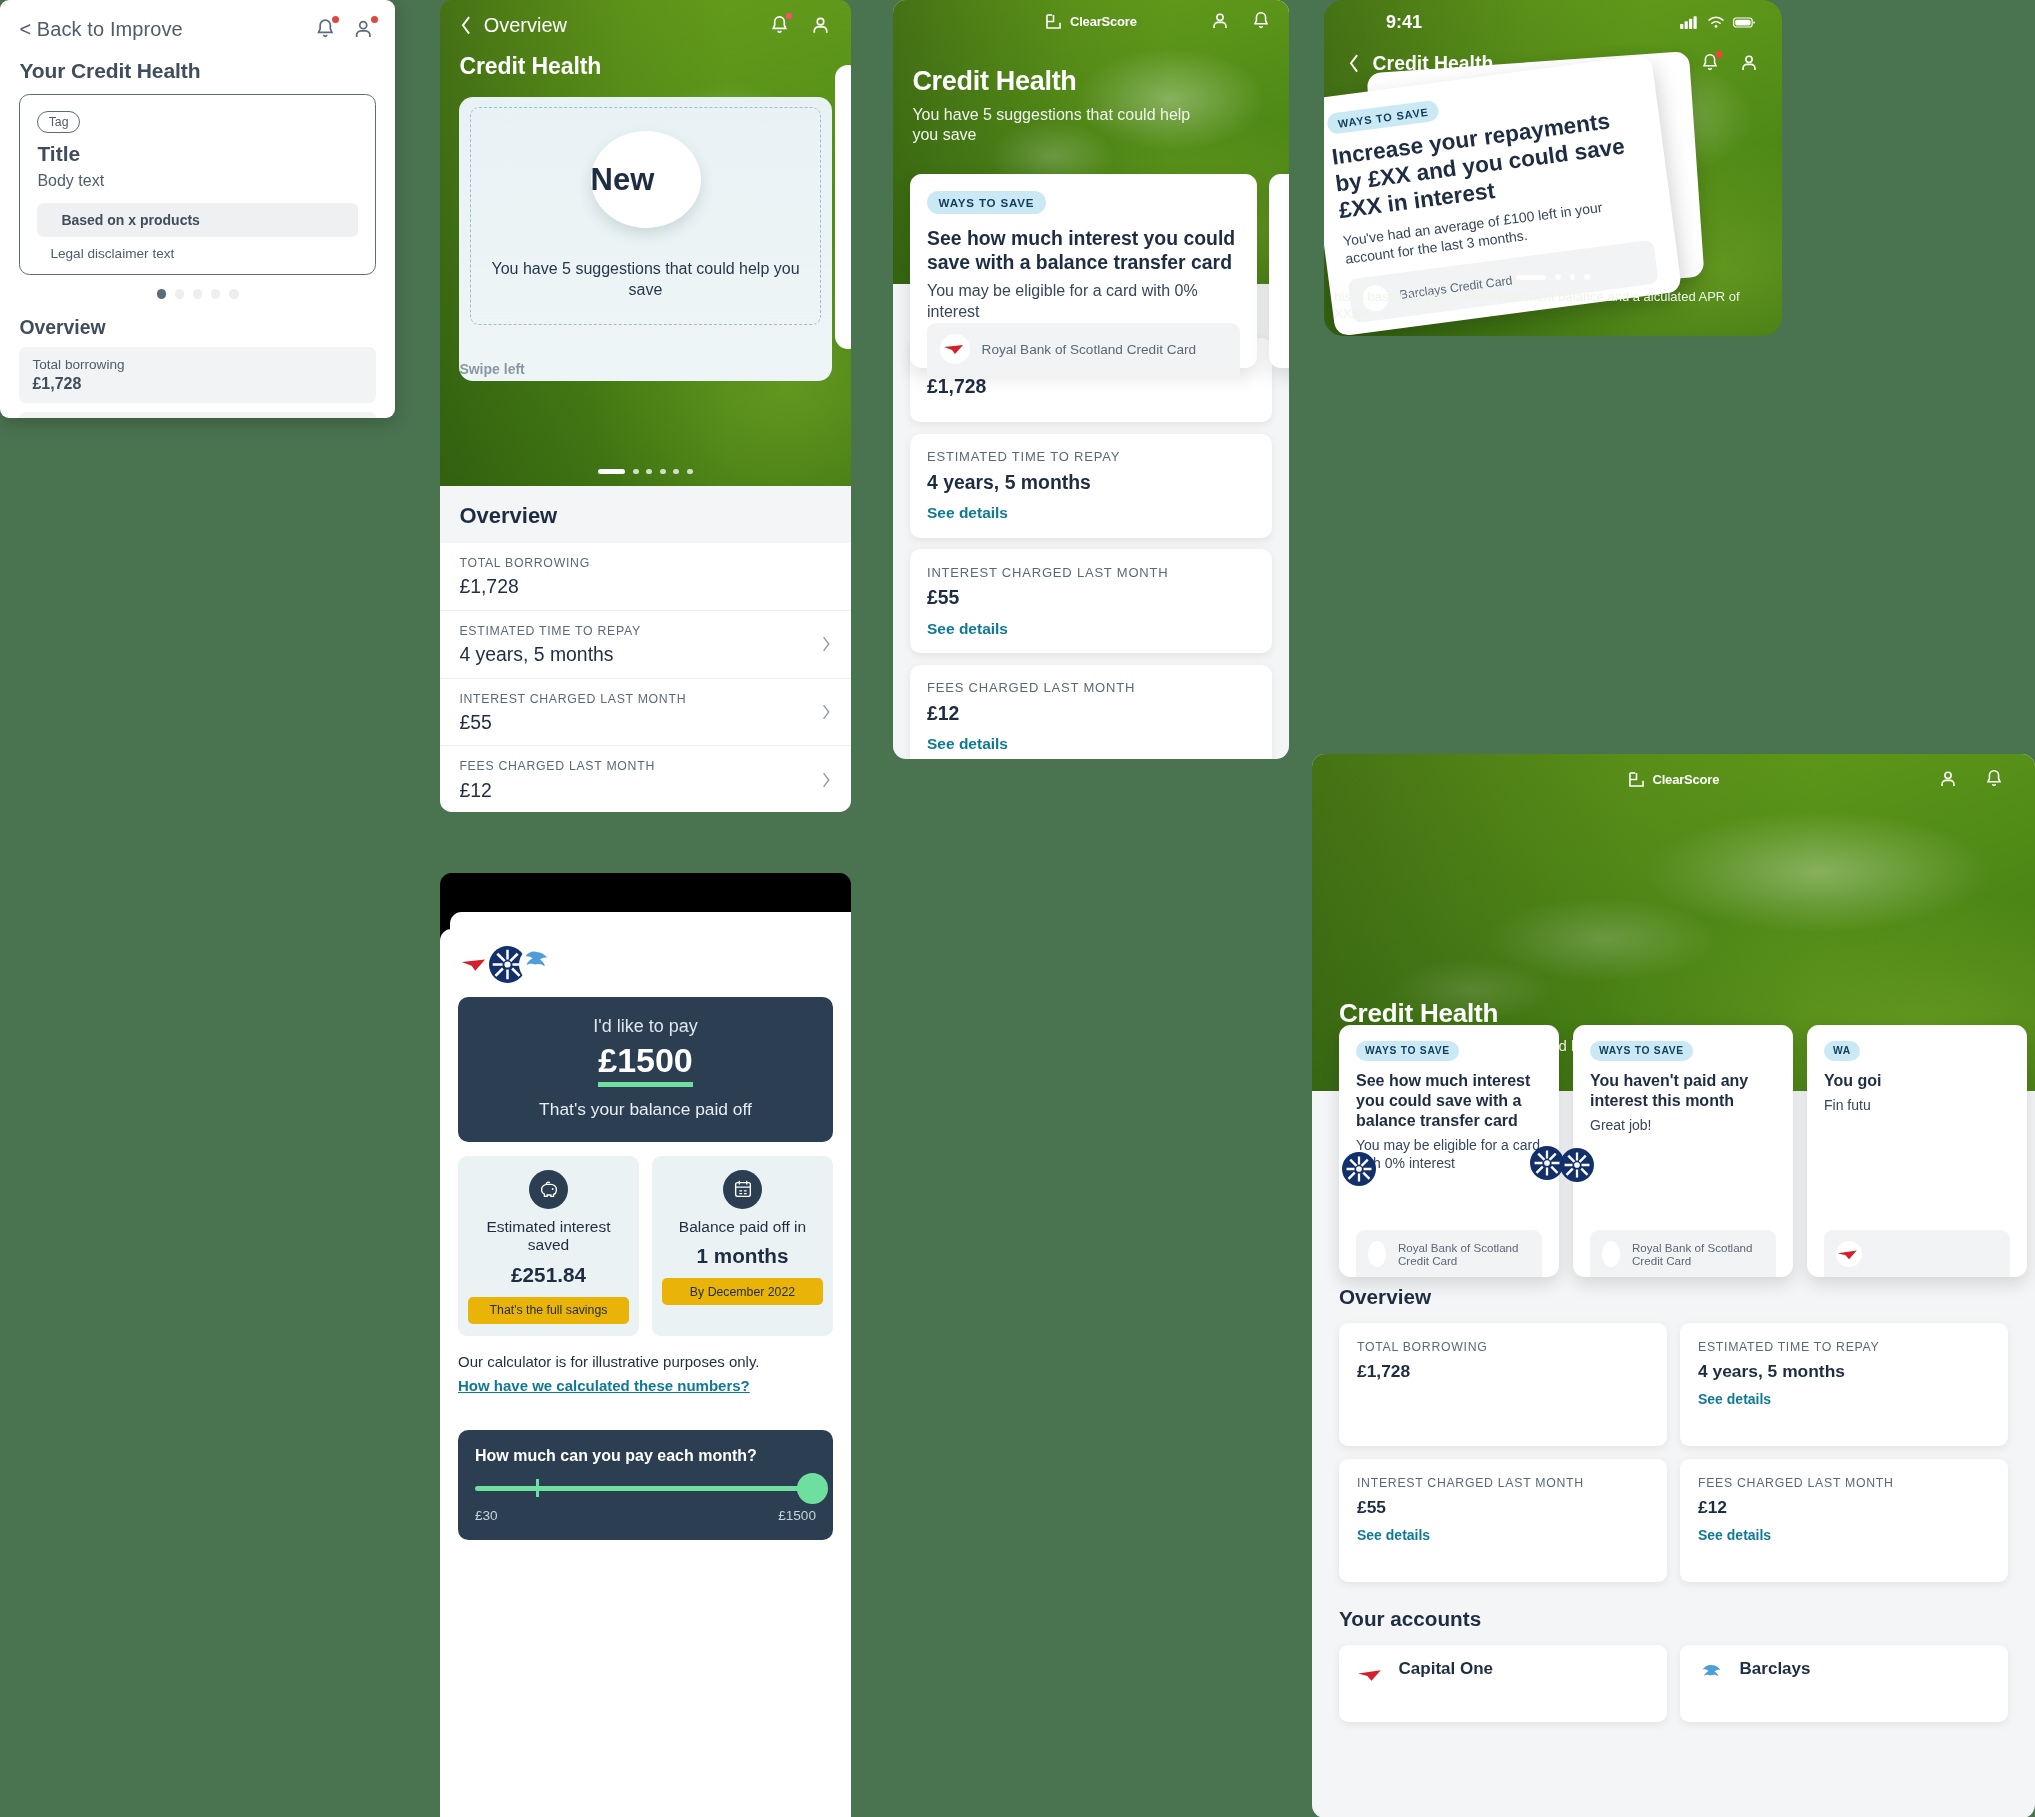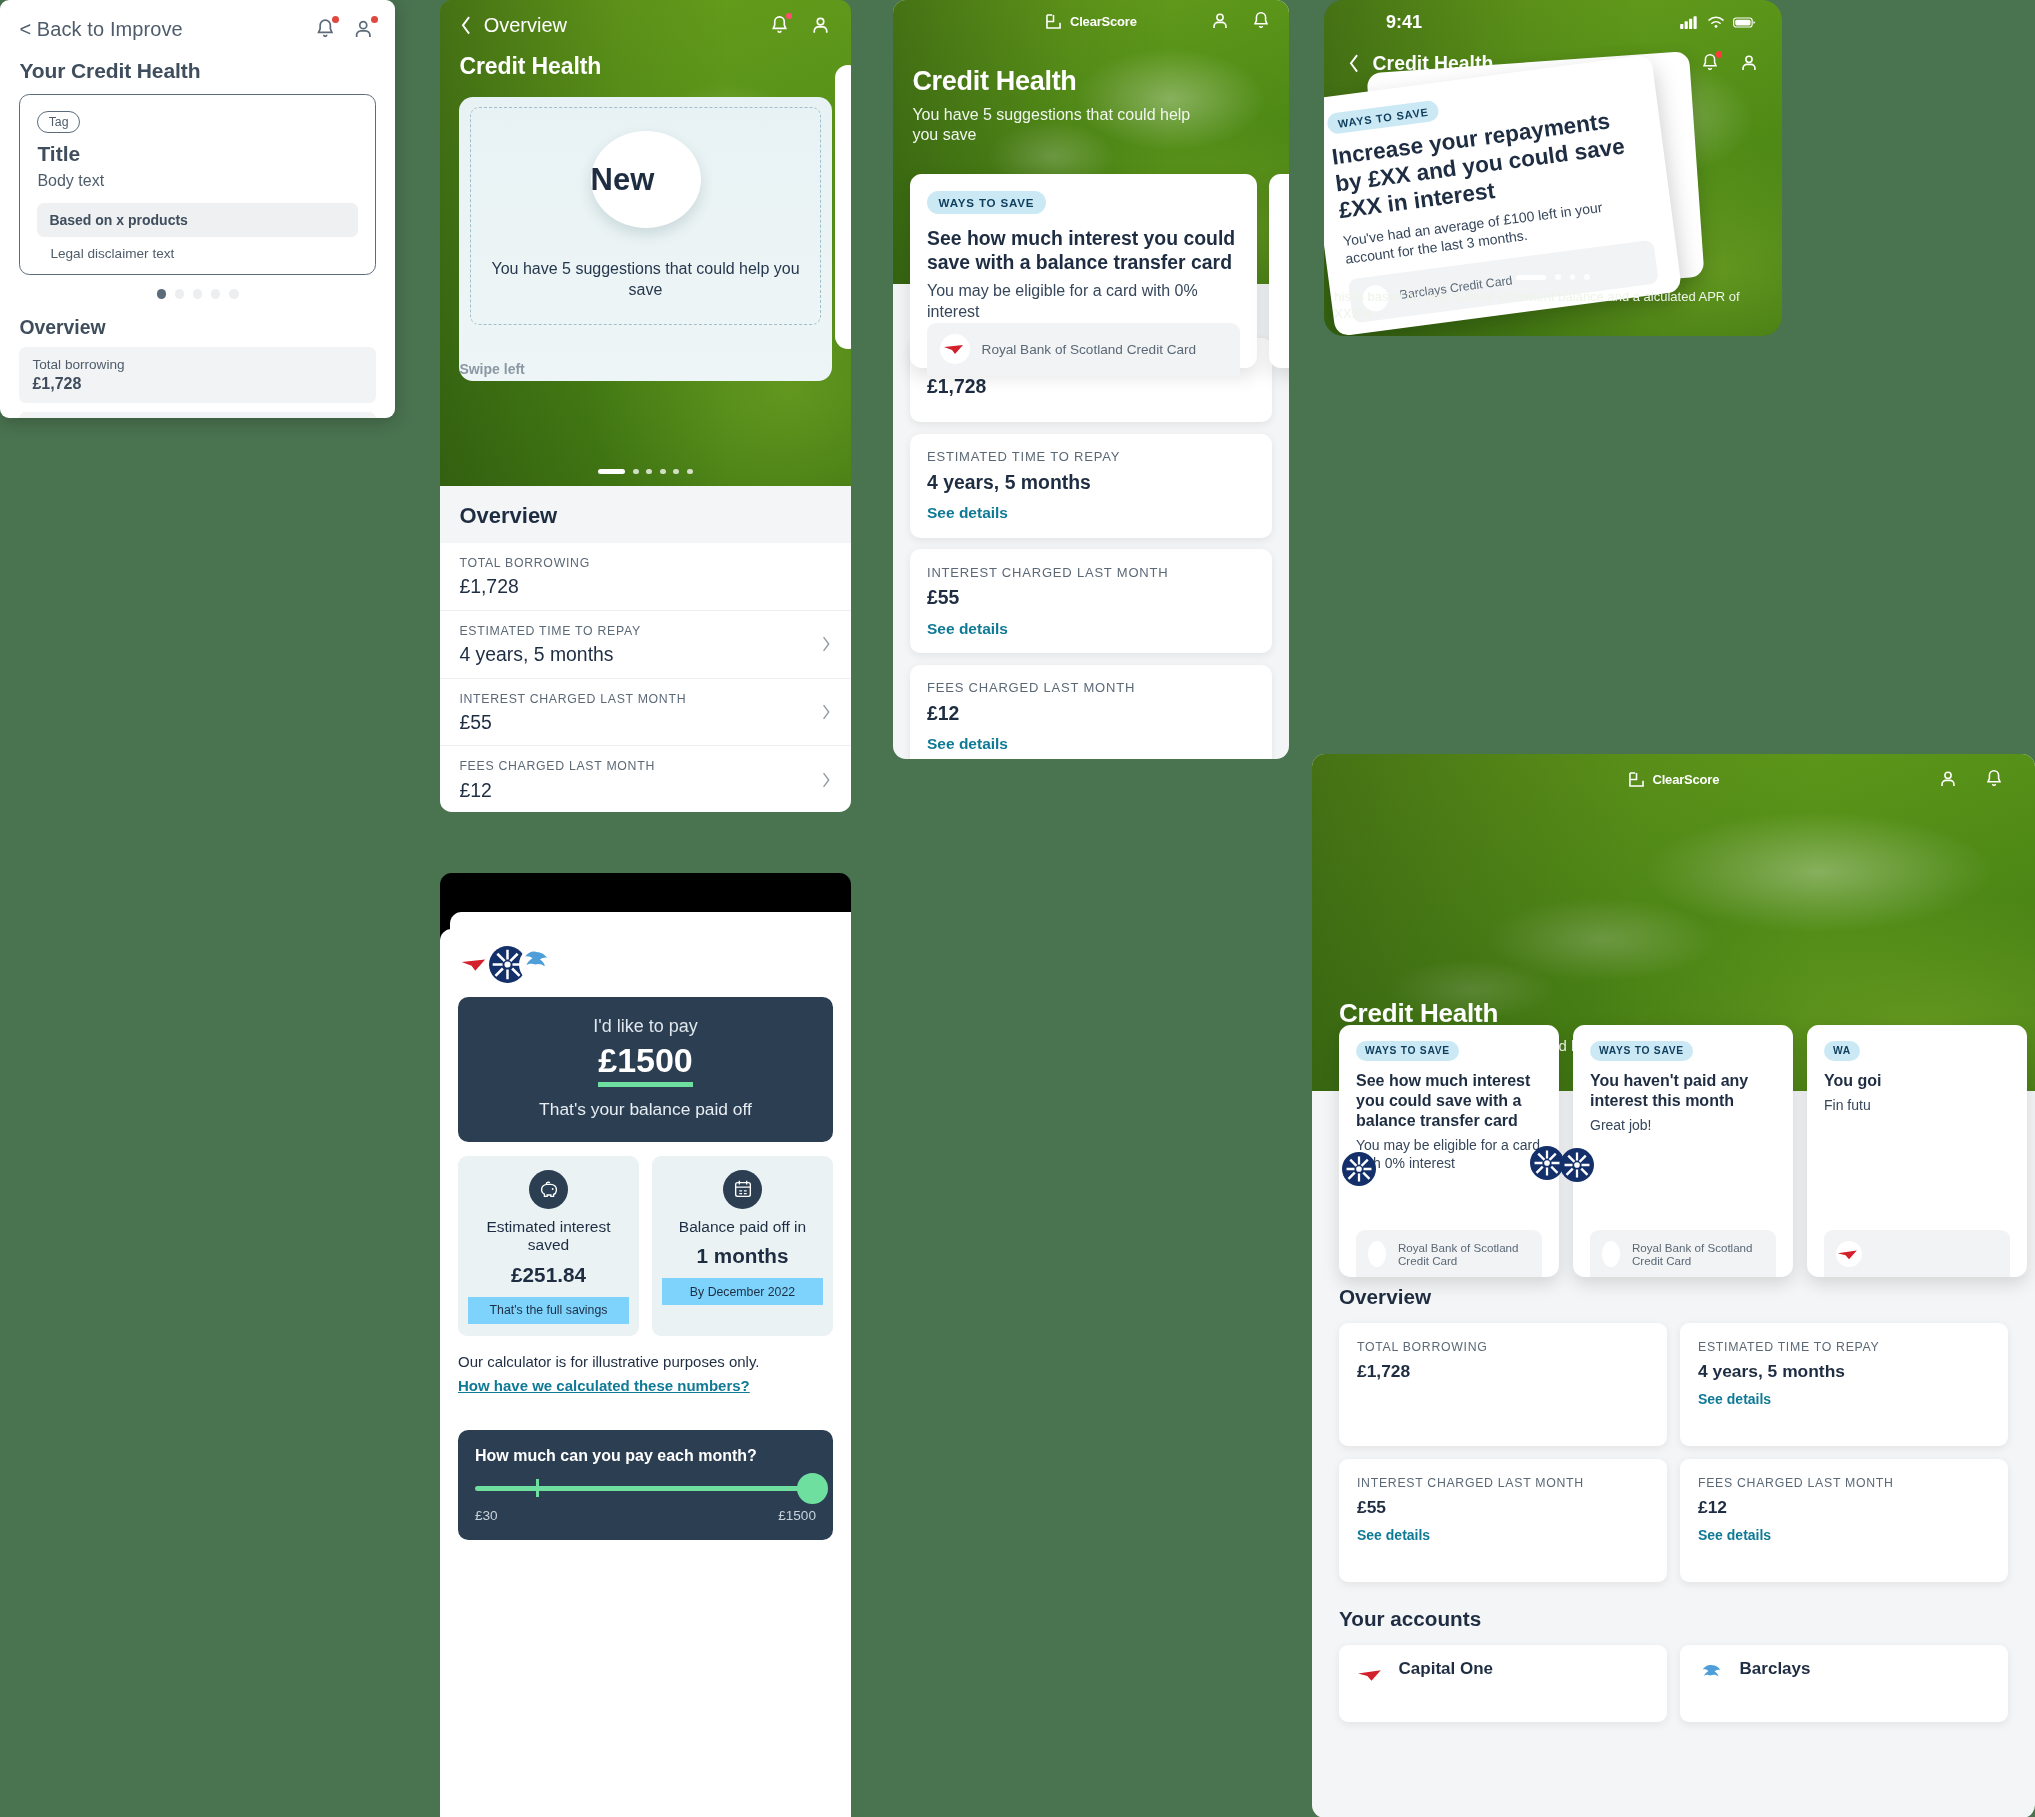--- a/index.html
+++ b/index.html
@@ -36,21 +36,21 @@
   .ico-wrap{position:relative;width:24.5px;height:24.5px;}
   .ico-wrap svg{width:24.5px;height:24.5px;display:block;}
   .dot{position:absolute;width:7px;height:7px;border-radius:50%;background:#e0473f;top:-0.6px;right:-1.9px;}
   .p1-h1{font-size:21px;font-weight:700;color:#3f4d5c;margin-top:17px;letter-spacing:-0.1px;}
   .spec-card{margin-top:11.6px;border:1.9px solid #5c6b7a;border-radius:10.3px;height:181px;
              padding:15.5px 17px 13px 17px;display:flex;flex-direction:column;}
   .tag-pill{border:1.3px solid #5c6b7a;border-radius:26px;padding:3.2px 10.3px;font-size:12.3px;color:#4e5c6b;
             display:inline-block;align-self:flex-start;}
   .spec-title{font-size:21px;font-weight:700;color:#3f4d5c;margin-top:9px;}
   .spec-body{font-size:16px;color:#4e5c6b;margin-top:6.5px;}
-  .spec-grey{margin-top:auto;background:#eef0f1;border-radius:6.5px;padding:9px 12px;font-size:14px;
+  .spec-grey{margin-top:auto;background:#eef0f1;border-radius:6.5px;padding:9px 24px;font-size:14px;
              font-weight:700;color:#3f4d5c;}
   .spec-legal{font-size:13.6px;color:#4e5c6b;padding:9px 13px 0 13px;}
   .dots{display:flex;gap:8.4px;justify-content:center;margin-top:14px;}
   .dots i{width:9.7px;height:9.7px;border-radius:50%;background:#eceef0;display:block;}
   .dots i.on{background:#5c6b7a;}
   .sec-h{font-size:19.4px;font-weight:700;color:#3f4d5c;margin-top:17px;}
   .g-row{background:#f2f3f4;border-radius:6.5px;padding:10.3px 13px;margin-top:8.4px;
          display:flex;align-items:center;justify-content:space-between;}
   .g-lab{font-size:13.6px;color:#4e5c6b;}
   .g-val{font-size:16px;font-weight:700;color:#3f4d5c;margin-top:2.6px;}
@@ -106,21 +106,21 @@
   .paybox .l2{color:#fff;font-size:34px;font-weight:700;margin-top:5.2px;display:inline-block;
               border-bottom:5.8px solid #6fdfa0;padding-bottom:3.9px;line-height:1.05;}
   .paybox .l3{color:#e7edf2;font-size:17.4px;margin-top:11.6px;}
   .twocol{display:flex;gap:13px;margin-top:14px;}
   .mini{flex:1;background:#eaf2f4;border-radius:9px;padding:14px 10.3px 11.6px 10.3px;text-align:center;}
   .mini .circ{width:39px;height:39px;border-radius:50%;background:#2b3e52;margin:0 auto;display:flex;
               align-items:center;justify-content:center;}
   .mini .circ svg{width:22px;height:22px;display:block;}
   .mini .cap{font-size:15.5px;color:#1e2d42;margin-top:9px;line-height:1.2;}
   .mini .big{font-size:20.7px;font-weight:700;color:#1e2d42;margin-top:7.7px;}
-  .mini .chip{background:#7dd3fc;border-radius:0;padding:6.5px 5.2px;font-size:12.3px;color:#1e2d42;margin-top:10.3px;}
+  .mini .chip{background:#eab308;border-radius:5px;padding:6.5px 5.2px;font-size:12.3px;color:#1e2d42;margin-top:10.3px;}
   .disc{font-size:15px;color:#1e2d42;margin-top:17px;}
   .disclink{font-size:15px;color:#0f7a96;font-weight:700;text-decoration:underline;margin-top:7.7px;display:inline-block;}
   .slidebox{margin-top:36px;background:#2b3e52;border-radius:10.3px;padding:17px 17px 17px 17px;}
   .slidebox h4{color:#fff;font-size:16px;font-weight:700;}
   .track{position:relative;height:5.2px;background:#6fdfa0;border-radius:3.9px;margin-top:20.7px;}
   .track .tick{position:absolute;left:18%;top:-6.5px;width:2.6px;height:18px;background:#6fdfa0;}
   .track .knob{position:absolute;right:-11.6px;top:-13px;width:31px;height:31px;border-radius:50%;background:#6fdfa0;}
   .scale{display:flex;justify-content:space-between;color:#c7d2dc;font-size:13.6px;margin-top:17px;}
 
   

